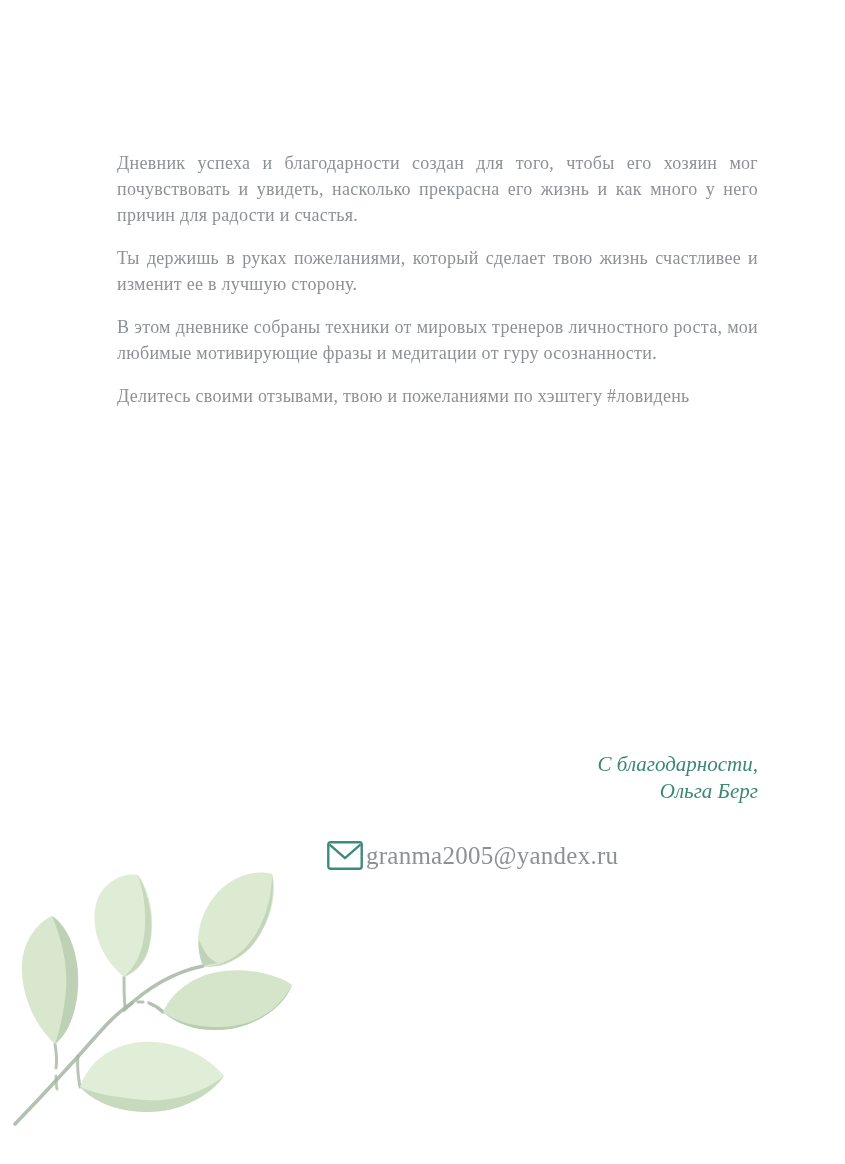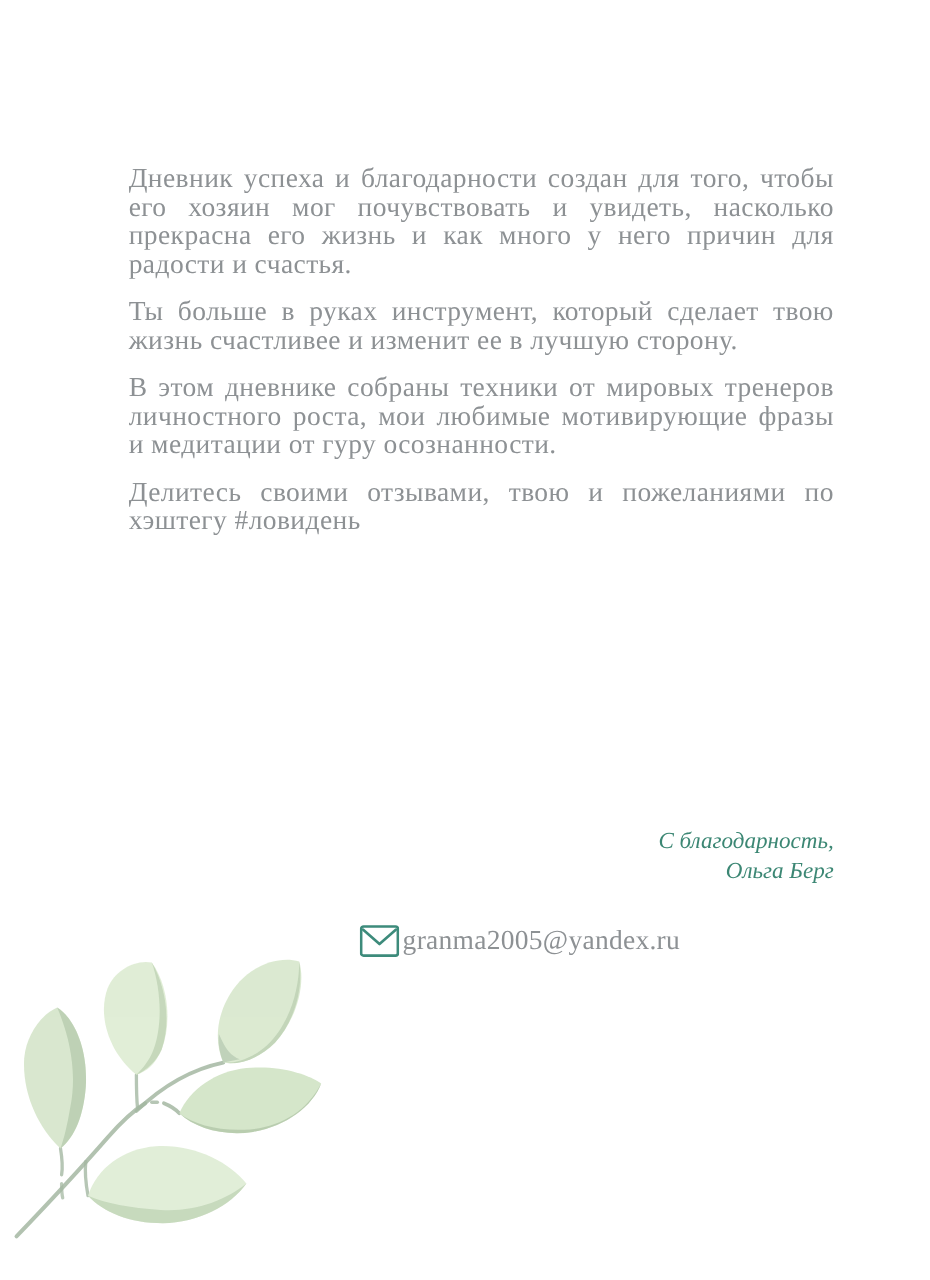--- a/index.html
+++ b/index.html
@@ -12,21 +12,21 @@
     font-family:"Liberation Serif", serif;
   }
   .text-block {
     position:absolute;
     left:117px;
     top:150px;
     width:641px;
   }
   .text-block p {
     margin:0 0 17px 0;
-    font-size:25px;
+    font-size:18px;
     line-height:26px;
     letter-spacing:0.015em;
     color:#8d9194;
     text-align:justify;
   }
   .signature {
     position:absolute;
     top:751px;
     right:87px;
     text-align:right;
@@ -60,27 +60,27 @@
     height:298px;
   }
 </style>
 </head>
 <body>
 
 <div class="page">
 
   <div class="text-block">
     <p>Дневник успеха и благодарности создан для того, чтобы его хозяин мог почувствовать и увидеть, насколько прекрасна его жизнь и как много у него причин для радости и счастья.</p>
-    <p>Ты больше в руках инструмент, который сделает твою жизнь счастливее и изменит ее в лучшую сторону.</p>
+    <p>Ты держишь в руках пожеланиями, который сделает твою жизнь счастливее и изменит ее в лучшую сторону.</p>
     <p>В этом дневнике собраны техники от мировых тренеров личностного роста, мои любимые мотивирующие фразы и медитации от гуру осознанности.</p>
     <p>Делитесь своими отзывами, твою и пожеланиями по хэштегу #ловидень</p>
   </div>
 
   <div class="signature">
-    <div>С благодарность,</div>
+    <div>С благодарности,</div>
     <div>Ольга Берг</div>
   </div>
 
   <div class="contacts">
     <div class="contact-item">
       <span class="envelope-wrap">
         <svg width="36" height="29" viewBox="0 0 36 29">
           <rect x="1.3" y="1.3" width="33.4" height="26.4" rx="2.2" fill="none" stroke="#3d8b7b" stroke-width="2.4"></rect>
           <path d="M3.2 4.2 L18 17.2 L32.8 4.2" fill="none" stroke="#3d8b7b" stroke-width="2.4" stroke-linecap="round" stroke-linejoin="round"></path>
         </svg>

